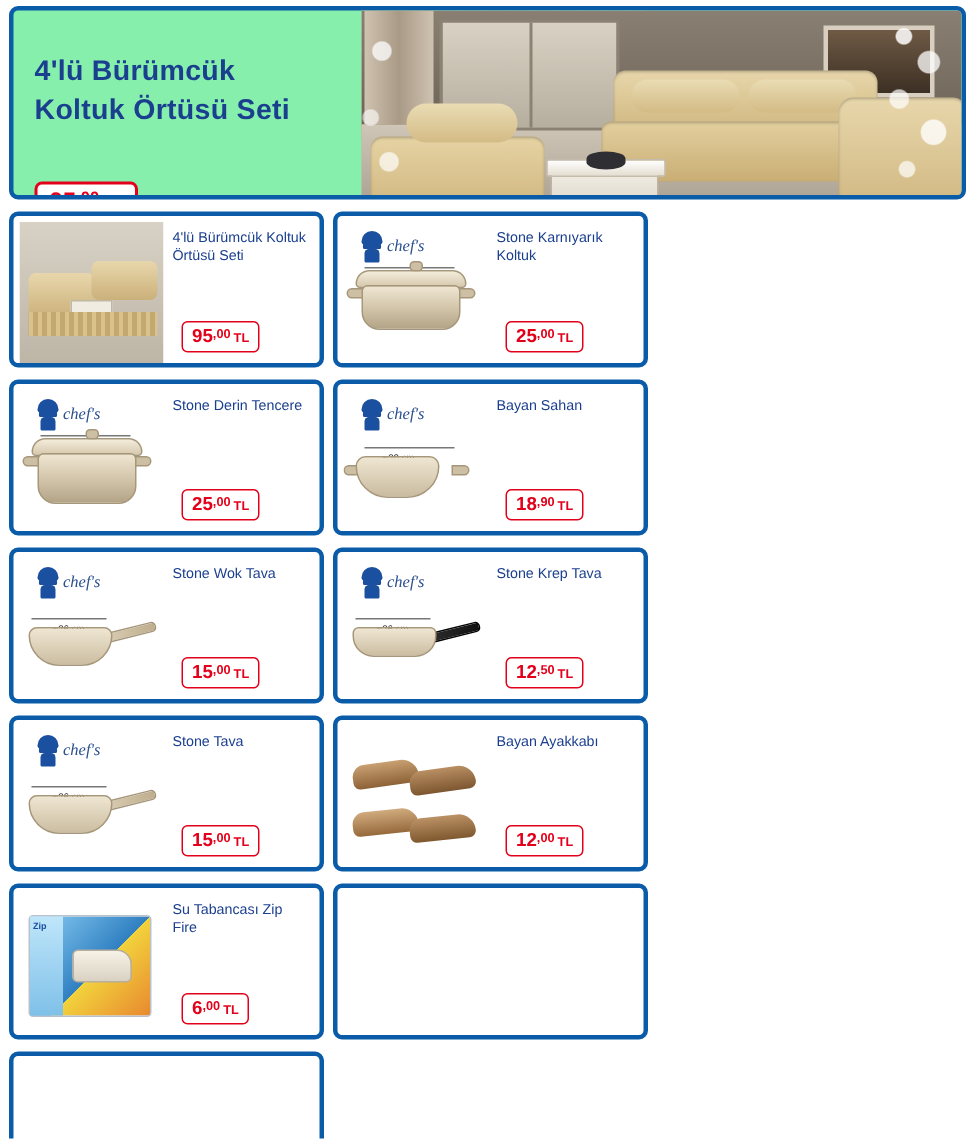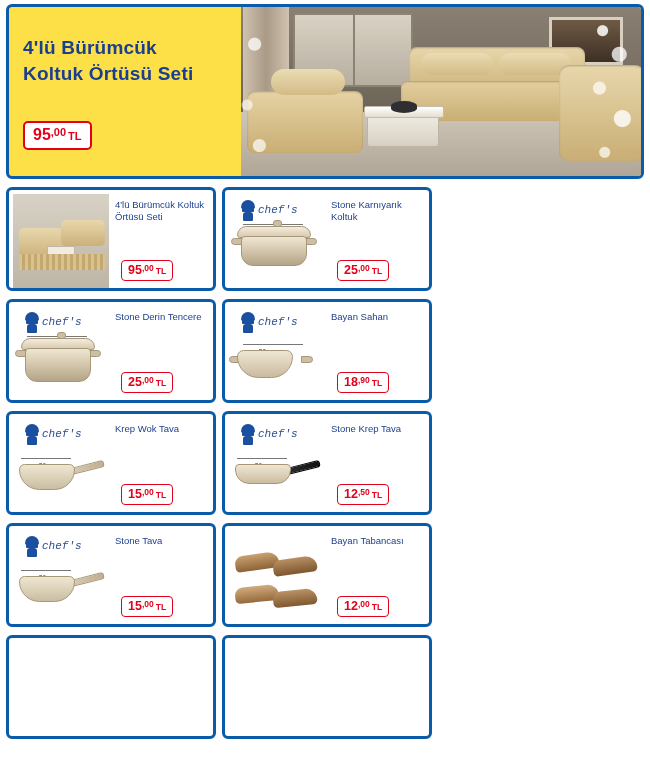--- a/index.html
+++ b/index.html
@@ -10,24 +10,24 @@
     font-family:"Liberation Sans", sans-serif;
     color:#1a3a7a;
     overflow:hidden;
   }
   .page { position:relative; width:650px; height:759px; }
 
   
   .hero {
     position:relative;
     margin:4px 6px 0 6px;
-    height:175px;
+    height:129px;
     border:3px solid #0a5ca8;
     border-radius:6px;
-    background:#fde047;
+    background:#86efac;
     overflow:hidden;
   }
   .hero-title {
     position:absolute; left:14px; top:28px;
     font-size:19px; font-weight:bold; line-height:1.35;
     color:#1b3f8f; letter-spacing:.2px;
     width:210px;
   }
   .hero-price {
     position:absolute; left:14px; top:114px;
@@ -140,21 +140,21 @@
   .card-price .cur { font-size:8.5px; margin-left:2px; }
 
   
   .art { position:absolute; left:0; top:0; width:96px; height:94px; }
 
   
   .chefs { position:absolute; left:8px; top:6px; width:62px; height:22px; }
   .chefs .hat { position:absolute; left:4px; top:0; width:14px; height:9px; background:#1b4fa0; border-radius:7px 7px 2px 2px; }
   .chefs .hat:after { content:""; position:absolute; left:1px; top:8px; width:12px; height:4px; background:#1b4fa0; border-radius:1px; }
   .chefs .body { position:absolute; left:6px; top:12px; width:10px; height:9px; background:#1b4fa0; border-radius:3px 3px 1px 1px; }
-  .chefs .word { position:absolute; left:21px; top:4px; font-size:11px; color:#2b4f8f; font-style:italic; font-family:Liberation Mono, monospace; }
+  .chefs .word { position:absolute; left:21px; top:4px; font-size:11px; color:#2b4f8f; font-style:italic; font-family:Liberation Serif, serif; }
 
   
   .pot {
     position:absolute; left:12px; top:42px; width:66px; height:30px;
     background:linear-gradient(180deg,#efe6d2,#cdbfa3 60%,#b3a488);
     border:1px solid #a6977b; border-radius:4px 4px 12px 12px;
   }
   .pot-lid {
     position:absolute; left:8px; top:32px; width:74px; height:12px;
     background:linear-gradient(180deg,#f4ecdb,#d6c9ae);
@@ -356,21 +356,21 @@
             <span class="hat"></span>
             <span class="body"></span>
             <span class="word">chef's</span>
           </div>
           <div class="dimline" style="left:8px;width:50px;top:40px;"></div>
           <div class="dimlabel" style="left:22px;top:44px;">~26 cm</div>
           <div class="pan-handle"></div>
           <div class="pan-body"></div>
         </div>
       </div>
-      <div class="card-title">Krep Wok Tava</div>
+      <div class="card-title">Stone Wok Tava</div>
       <div class="card-price">
         <span>15</span><span class="dec">,00</span><span class="cur">TL</span>
       </div>
     </div>
 
     <div class="card">
       <div class="card-img">
         <div class="art">
           <div class="chefs">
             <span class="hat"></span>
@@ -411,27 +411,42 @@
 
     <div class="card">
       <div class="card-img">
         <div class="art">
           <span class="shoe a"></span>
           <span class="shoe b"></span>
           <span class="shoe c"></span>
           <span class="shoe d"></span>
         </div>
       </div>
-      <div class="card-title">Bayan Tabancası</div>
+      <div class="card-title">Bayan Ayakkabı</div>
       <div class="card-price">
         <span>12</span><span class="dec">,00</span><span class="cur">TL</span>
       </div>
     </div>
 
 
+    <div class="card">
+      <div class="card-img">
+        <div class="art">
+          <div class="pack">
+            <span class="band"></span>
+            <span class="logo">Zip</span>
+            <span class="gun"></span>
+          </div>
+        </div>
+      </div>
+      <div class="card-title">Su Tabancası Zip Fire</div>
+      <div class="card-price">
+        <span>6</span><span class="dec">,00</span><span class="cur">TL</span>
+      </div>
+    </div>
 
     <div class="card">
       <div class="card-img">
         <div class="art">
           
           
           
         </div>
       </div>
 

